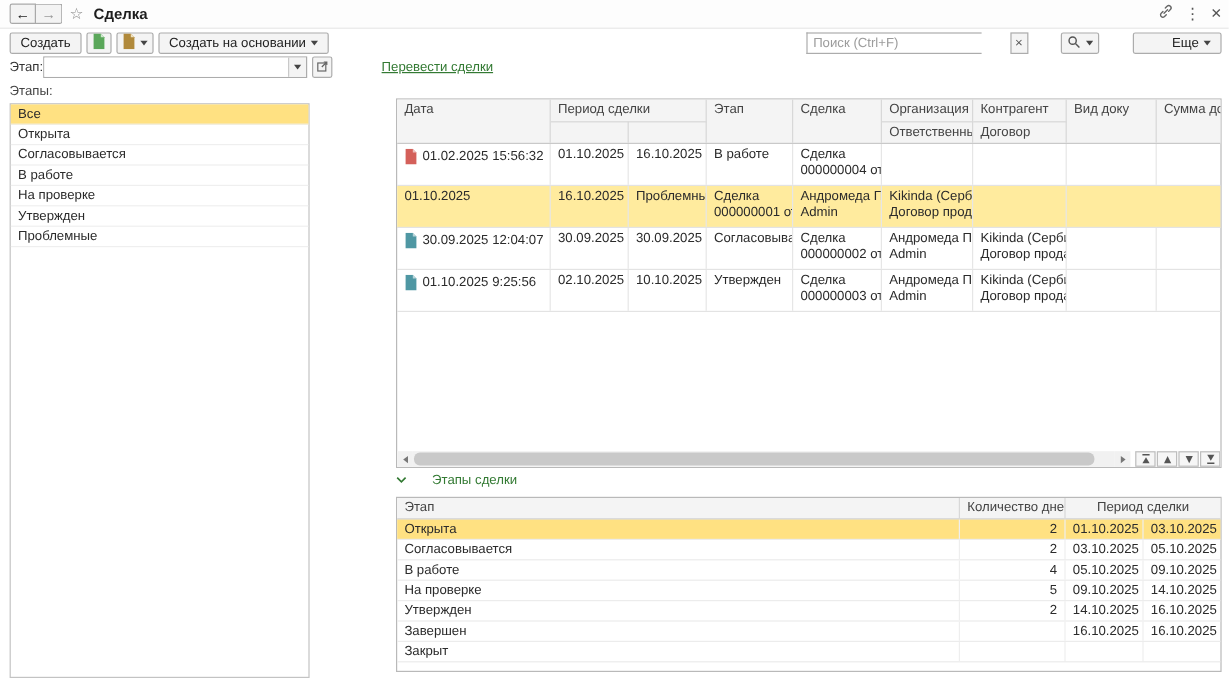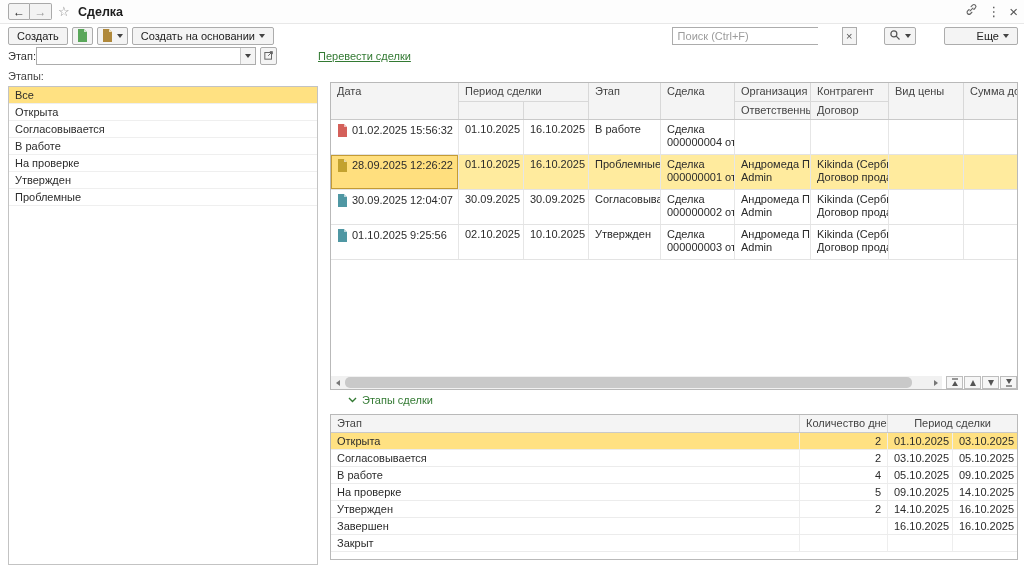--- a/index.html
+++ b/index.html
@@ -35,21 +35,21 @@
   .filterrow { position:absolute; left:0; top:47px; width:100%; height:20px; }
   .flabel { position:absolute; left:8px; top:3px; color:#333; }
   .combo { position:absolute; left:36px; top:0; width:220px; height:18px; border:1px solid #acacac; background:#fff; display:flex; }
   .comboinput { flex:1; border:none; outline:none; padding:0 4px; font-family:"Liberation Sans",sans-serif; font-size:11px; }
   .combocaret { width:15px; border-left:1px solid #c9c9c9; background:#f4f4f4; display:flex; align-items:center; justify-content:center; cursor:pointer; }
   .sqbtn { position:absolute; left:260px; top:0; width:17px; height:18px; padding:0; }
   .greenlink { position:absolute; left:286px; top:3px; color:#337a33; text-decoration:underline; cursor:pointer;padding-left:32px; }
 
   
   .leftlabel { position:absolute; left:8px; top:70px; color:#444; }
-  .leftlist { position:absolute; left:8px; top:86px; width:310px; height:479px; border:1px solid #c3c3c3; background:#fff; }
+  .leftlist { position:absolute; left:8px; top:86px; width:250px; height:479px; border:1px solid #c3c3c3; background:#fff; }
   .stage-item { height:17px; line-height:17px; padding:0 6px; border-bottom:1px solid #efefef; color:#2b2b2b; cursor:pointer; }
   .stage-item.sel { background:#ffe182; }
 
   
   .maintable { position:absolute; left:330px; top:82px; width:688px; height:308px; border:1px solid #b9b9b9; background:#fff; }
   .dhead { display:grid; grid-template-columns:128px 65px 65px 72px 74px 76px 78px 75px 1fr; grid-template-rows:18px 18px; background:#f4f4f4; border-bottom:1px solid #c9c9c9; color:#444; }
   .hc { padding:2px 6px 0; border-right:1px solid #d8d8d8; overflow:hidden; white-space:nowrap; }
   .h-date { grid-column:1; grid-row:1/3; }
   .h-period { grid-column:2/4; grid-row:1; }
   .h-p1 { grid-column:2; grid-row:2; border-top:1px solid #d8d8d8; }
@@ -79,21 +79,21 @@
   .hscroll { position:absolute; left:0; right:0; bottom:0; height:13px; display:flex; align-items:stretch; background:#fff; }
   .sarrow { width:13px; background:#f1f1f1; display:flex; align-items:center; justify-content:center; cursor:pointer; }
   .tri-l { width:0; height:0; border-top:3px solid transparent; border-bottom:3px solid transparent; border-right:4px solid #777; }
   .tri-r { width:0; height:0; border-top:3px solid transparent; border-bottom:3px solid transparent; border-left:4px solid #777; }
   .strack { flex:1; background:#f1f1f1; position:relative; }
   .sthumb { position:absolute; left:1px; top:1px; bottom:1px; width:97%; background:#c9c9c9; border-radius:5px; cursor:grab; }
   .listbtns { display:flex; gap:1px; margin-left:4px; }
   .lbtn { width:17px; height:13px; border:1px solid #bdbdbd; background:#f6f6f6; display:flex; align-items:center; justify-content:center; padding:0; cursor:pointer; }
 
   
-  .sectionhead { position:absolute; left:348px; top:394px; display:flex; align-items:center; gap:5px; color:#337a33; cursor:pointer; }
+  .sectionhead { position:absolute; left:330px; top:394px; display:flex; align-items:center; gap:21px; color:#337a33; cursor:pointer; }
   .btable { position:absolute; left:330px; top:414px; width:688px; height:146px; border:1px solid #b9b9b9; background:#fff; }
   .bhead { display:grid; grid-template-columns:1fr 88px 130px; height:18px; background:#f4f4f4; border-bottom:1px solid #c9c9c9; color:#444; }
   .bhc { padding:2px 6px 0; overflow:hidden; white-space:nowrap; }
   .bhc.days { text-align:right; border-left:1px solid #d8d8d8; }
   .bhc.per { text-align:center; border-left:1px solid #d8d8d8; }
   .brow { display:grid; grid-template-columns:1fr 88px 65px 65px; height:17px; border-bottom:1px solid #ececec; cursor:pointer; }
   .bc { padding:2px 6px 0; overflow:hidden; white-space:nowrap; line-height:13px; }
   .bc.num { text-align:right; border-left:1px solid #eee; }
   .bc.dt { text-align:right; border-left:1px solid #eee; }
   .brow.sel { background:#ffe182; }
@@ -203,21 +203,21 @@
       <div class="hc h-p2"></div>
       <div class="hc h-stage">Этап</div>
       <div class="hc h-deal">Сделка</div>
       <div class="hc h-org">
         <span>Организация</span>
         <span class="sortarrow">↓</span>
       </div>
       <div class="hc h-resp">Ответственный</div>
       <div class="hc h-cp">Контрагент</div>
       <div class="hc h-contract">Договор</div>
-      <div class="hc h-price">Вид цены</div>
+      <div class="hc h-price">Вид доку</div>
       <div class="hc h-amount">Сумма доку...</div>
     </div>
 
     <div class="drow">
       <div class="dc c-date">
         <span class="docicon" data-icon="doc-red"><svg width="11" height="13" viewBox="0 0 11 13">
               <path d="M1 0h6l3 3v10H1z" fill="currentColor"></path>
               <path d="M7 0l3 3H7z" fill="#fff" opacity="0.6"></path>
             </svg></span>
         <span>01.02.2025 15:56:32</span>
@@ -235,27 +235,20 @@
         </div>
       <div class="dc">
           <div></div>
           <div></div>
         </div>
       <div class="dc"></div>
       <div class="dc last"></div>
     </div>
 
     <div class="drow sel">
-      <div class="dc c-date">
-        <span class="docicon" data-icon="doc-yellow"><svg width="11" height="13" viewBox="0 0 11 13">
-              <path d="M1 0h6l3 3v10H1z" fill="currentColor"></path>
-              <path d="M7 0l3 3H7z" fill="#fff" opacity="0.6"></path>
-            </svg></span>
-        <span>28.09.2025 12:26:22</span>
-      </div>
       <div class="dc">01.10.2025</div>
       <div class="dc">16.10.2025</div>
       <div class="dc">Проблемные</div>
       <div class="dc">
           <div>Сделка</div>
           <div>000000001 от ...</div>
         </div>
       <div class="dc">
           <div>Андромеда Плюс</div>
           <div>Admin</div>

